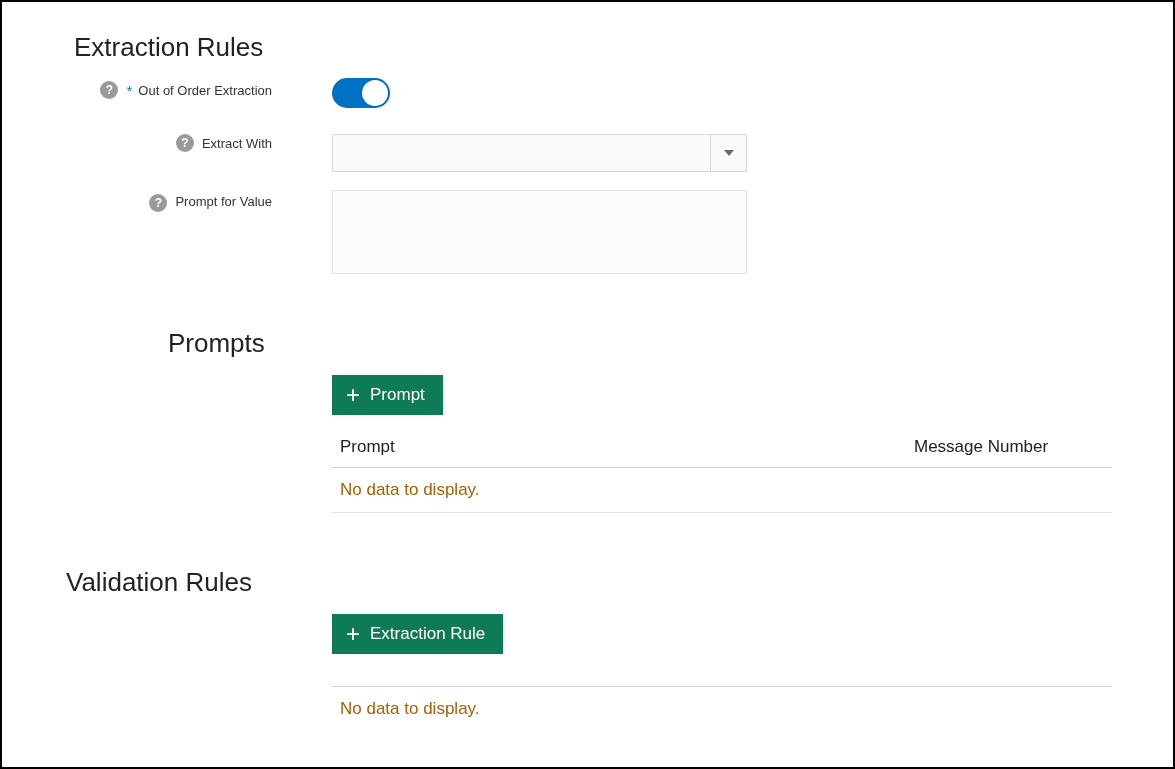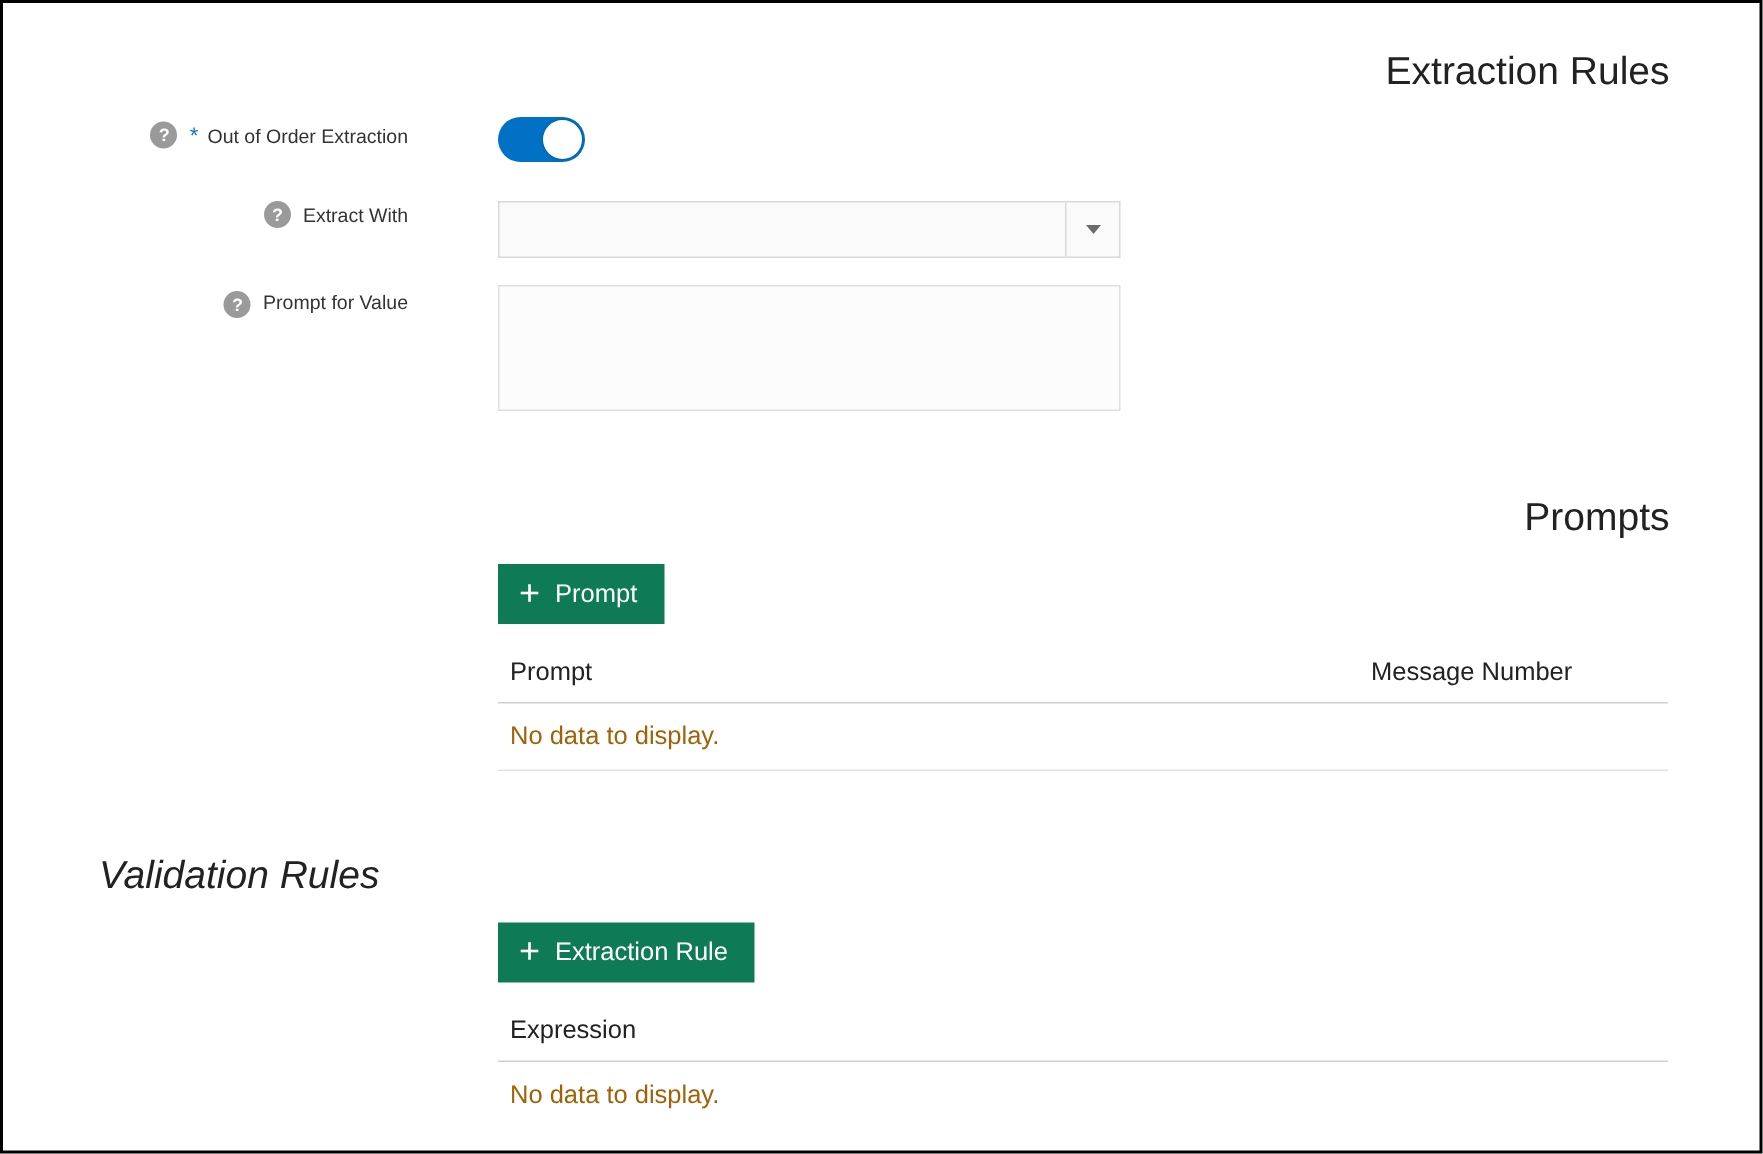--- a/index.html
+++ b/index.html
@@ -17,23 +17,23 @@
     padding:26px 60px 0 30px;
     overflow:hidden;
   }
 
   
   .section-title {
     font-size:26px;
     font-weight:400;
     color:#222;
   }
-  .title-extraction { margin-left:42px; margin-top:4px; margin-bottom:18px;text-align:right;}
-  .title-prompts    { margin-left:136px; margin-top:50px; margin-bottom:16px;text-align:right;}
-  .title-validation { margin-left:34px;  margin-top:54px; margin-bottom:16px;font-style:italic;}
+  .title-extraction { margin-left:42px; margin-top:4px; margin-bottom:18px;}
+  .title-prompts    { margin-left:136px; margin-top:50px; margin-bottom:16px;}
+  .title-validation { margin-left:34px;  margin-top:54px; margin-bottom:16px;}
 
   
   .row { display:flex; align-items:flex-start; margin-top:14px;}
   .label-col {
     width:240px;
     flex:0 0 240px;
     display:flex;
     justify-content:flex-end;
     align-items:center;
     gap:8px;
@@ -212,18 +212,17 @@
 
   <div class="btn-wrap">
     <button class="add-btn">
       <span class="plus-icon">+</span>
       <span>Extraction Rule</span>
     </button>
   </div>
 
   <div class="tbl-wrap">
     <div class="tbl-head">
-      <div class="c1">Expression</div>
     </div>
     <div class="tbl-empty" style="border-bottom:none;">No data to display.</div>
   </div>
 
 </div>
 
 </body></html>

